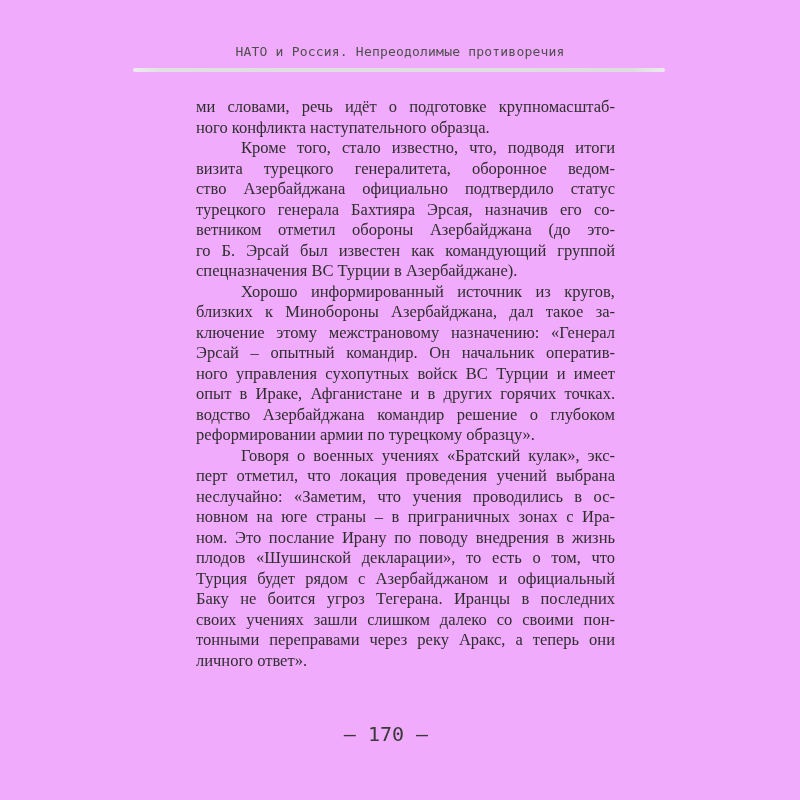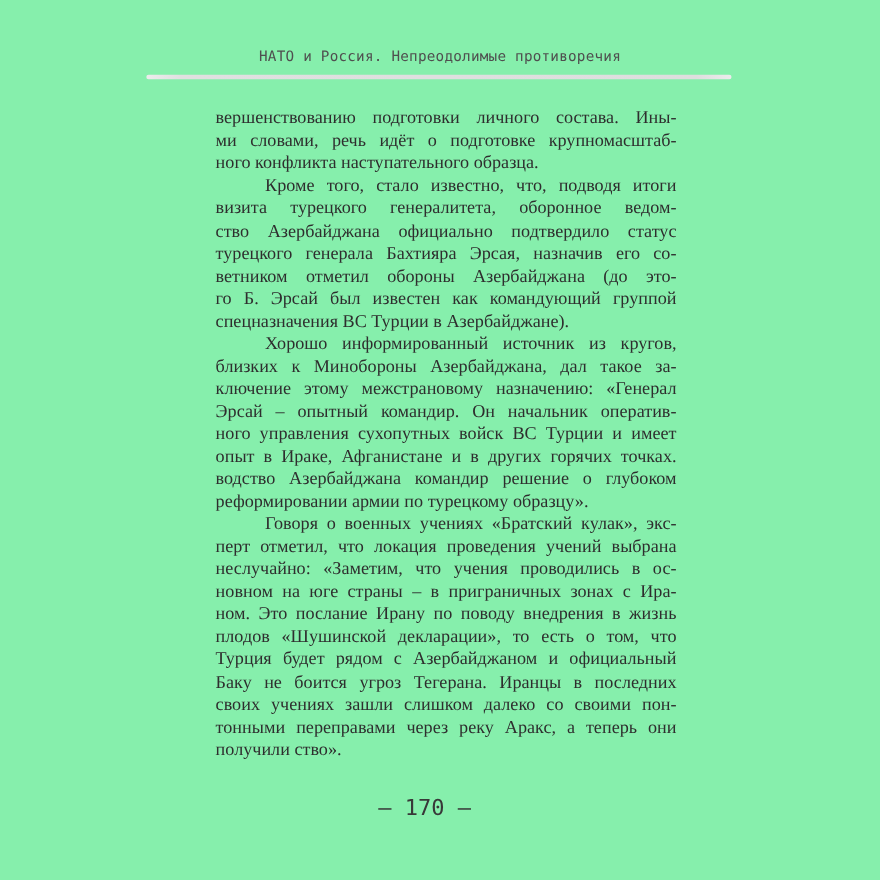--- a/index.html
+++ b/index.html
@@ -4,21 +4,21 @@
 <style>
   html, body {
     margin: 0;
     padding: 0;
     background: #ffffff;
   }
   .page {
     position: relative;
     width: 800px;
     height: 800px;
-    background: #86efac;
+    background: #f0abfc;
     overflow: hidden;
   }
   .running-header {
     position: absolute;
     top: 44px;
     left: 0;
     width: 800px;
     text-align: center;
     font-family: "DejaVu Sans Mono", monospace;
     font-size: 13px;
@@ -68,21 +68,20 @@
   }
 </style>
 </head>
 <body>
 
 <div class="page">
   <div class="running-header">НАТО и Россия. Непреодолимые противоречия</div>
   <div class="header-rule"></div>
   <div class="text-column">
       <div class="para">
-        <div class="line">вершенствованию подготовки личного состава. Ины-</div>
         <div class="line">ми словами, речь идёт о подготовке крупномасштаб-</div>
         <div class="line last">ного конфликта наступательного образца.</div>
       </div>
       <div class="para">
         <div class="line indent">Кроме того, стало известно, что, подводя итоги</div>
         <div class="line">визита турецкого генералитета, оборонное ведом-</div>
         <div class="line">ство Азербайджана официально подтвердило статус</div>
         <div class="line">турецкого генерала Бахтияра Эрсая, назначив его со-</div>
         <div class="line">ветником отметил обороны Азербайджана (до это-</div>
         <div class="line">го Б. Эрсай был известен как командующий группой</div>
@@ -102,17 +101,17 @@
         <div class="line indent">Говоря о военных учениях «Братский кулак», экс-</div>
         <div class="line">перт отметил, что локация проведения учений выбрана</div>
         <div class="line">неслучайно: «Заметим, что учения проводились в ос-</div>
         <div class="line">новном на юге страны – в приграничных зонах с Ира-</div>
         <div class="line">ном. Это послание Ирану по поводу внедрения в жизнь</div>
         <div class="line">плодов «Шушинской декларации», то есть о том, что</div>
         <div class="line">Турция будет рядом с Азербайджаном и официальный</div>
         <div class="line">Баку не боится угроз Тегерана. Иранцы в последних</div>
         <div class="line">своих учениях зашли слишком далеко со своими пон-</div>
         <div class="line">тонными переправами через реку Аракс, а теперь они</div>
-        <div class="line last">получили ство».</div>
+        <div class="line last">личного ответ».</div>
       </div>
     </div>
   <div class="page-number">– 170 –</div>
 </div>
 
 </body></html>

